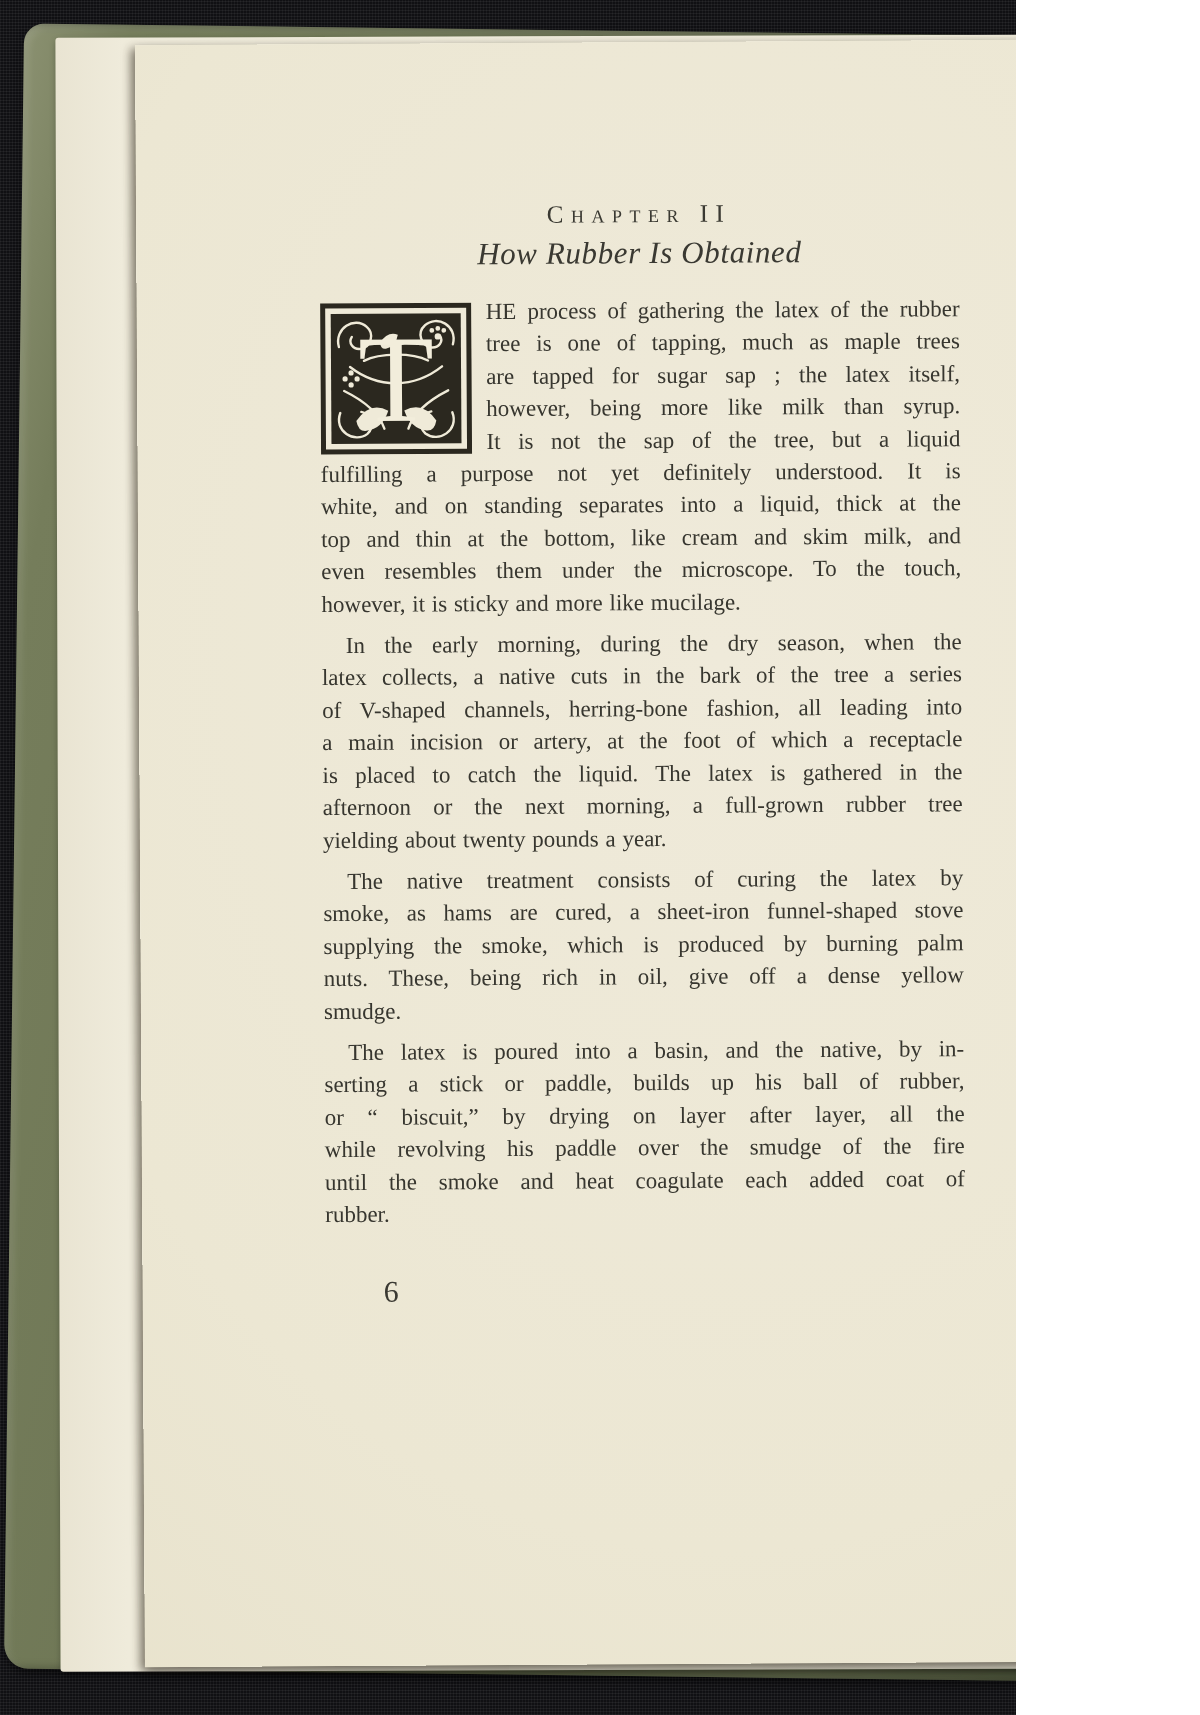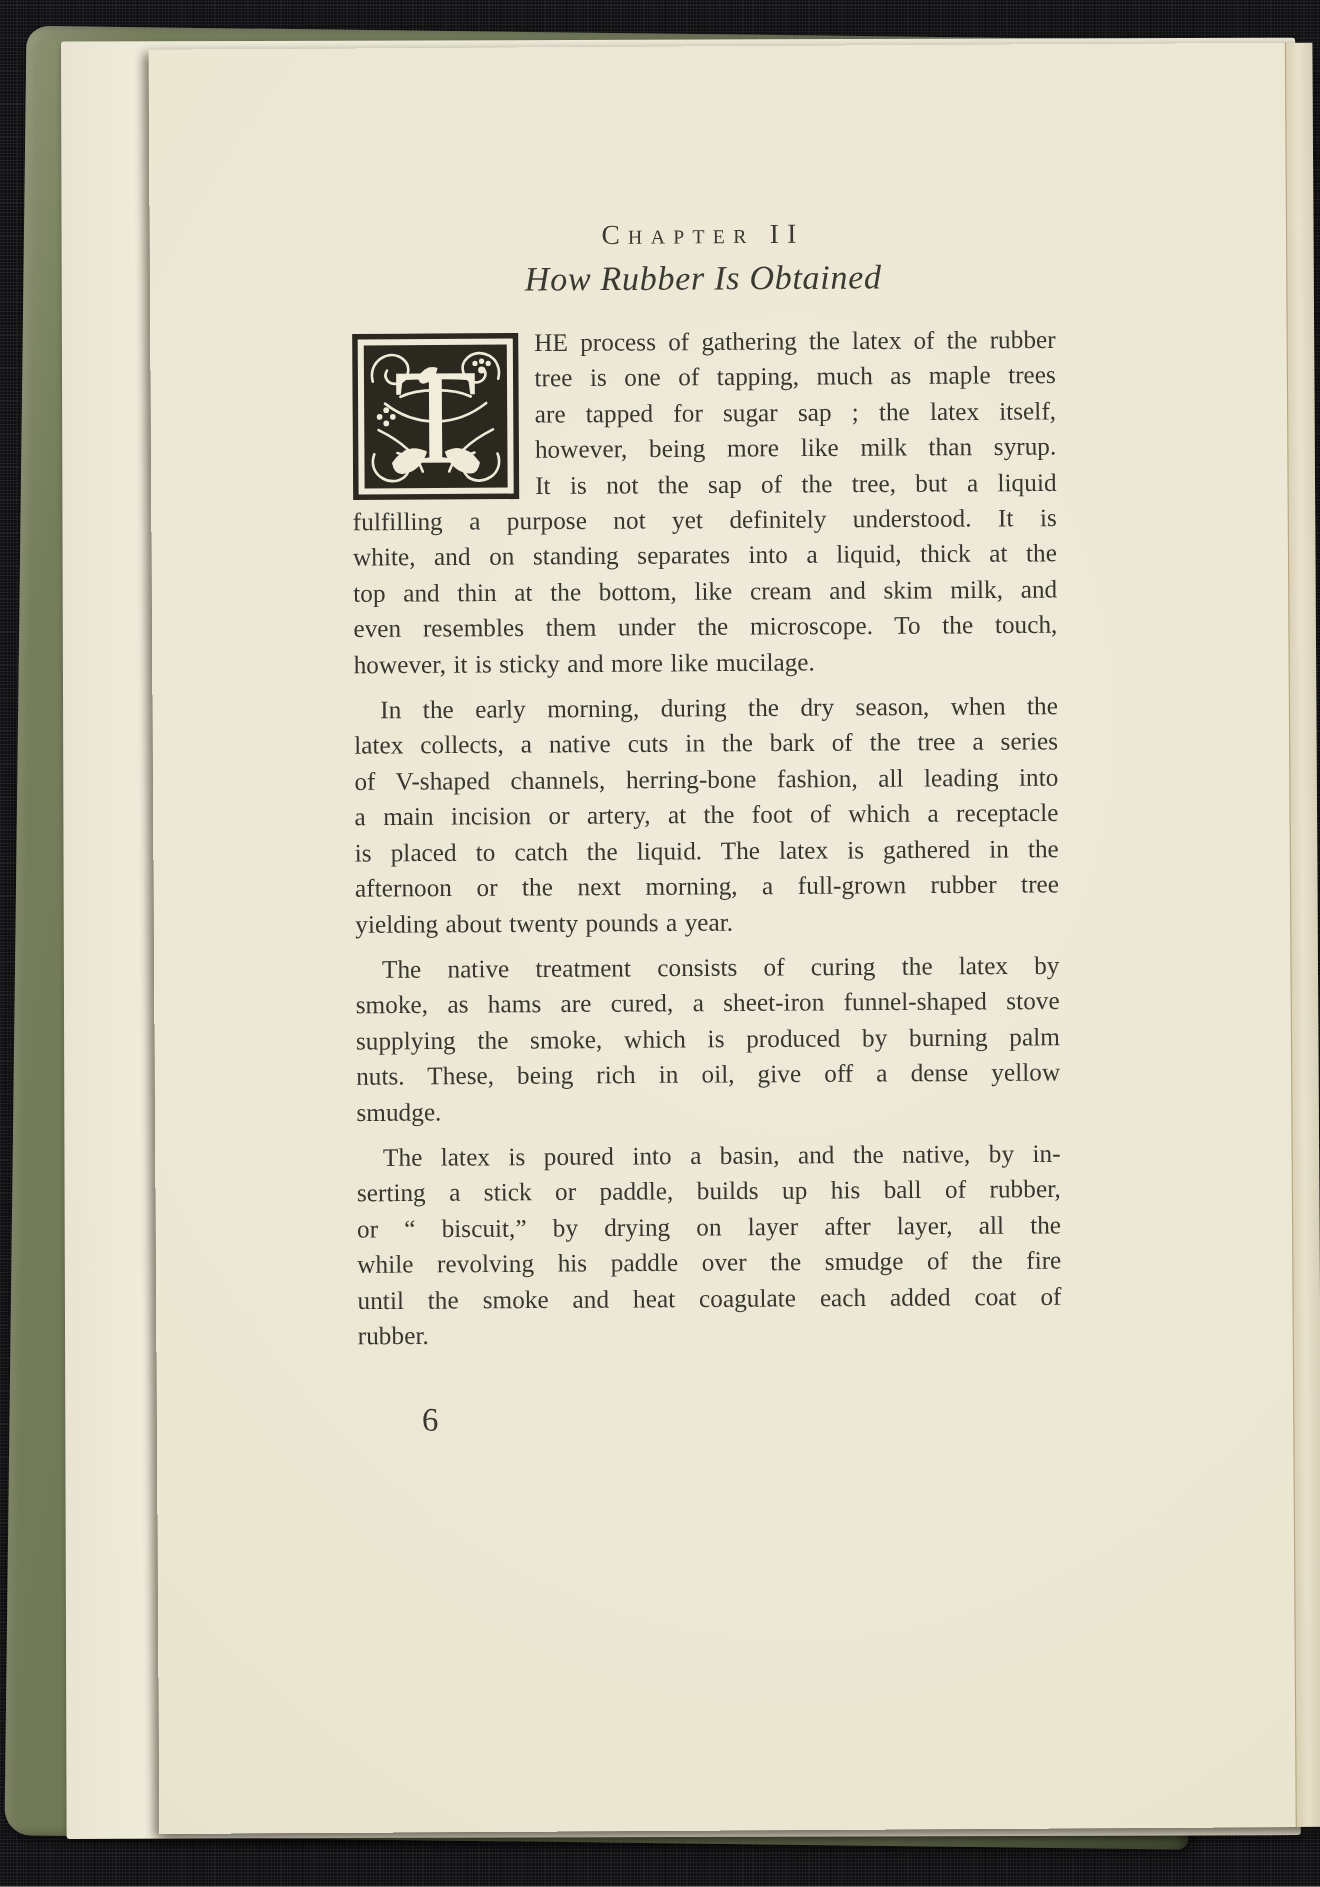--- a/index.html
+++ b/index.html
@@ -1,17 +1,17 @@
 <!DOCTYPE html>
 <html><head>
 <meta charset="utf-8">
 <style>
   html,body{margin:0;padding:0;}
   body{width:1200px;height:1715px;overflow:hidden;font-family:"Liberation Serif",serif;}
-  .scene{position:relative;width:1200px;height:1715px;overflow:hidden;
+  .scene{position:relative;width:1016px;height:1715px;overflow:hidden;
     background-color:#101013;
     background-image:
       repeating-linear-gradient(0deg, rgba(255,255,255,0.055) 0 1px, transparent 1px 3px),
       repeating-linear-gradient(90deg, rgba(255,255,255,0.045) 0 1px, transparent 1px 3px);
   }
   .cover{position:absolute;left:14px;top:30px;width:1076px;height:1645px;
     transform:rotate(0.7deg);
     border-radius:20px 4px 10px 24px;
     background:linear-gradient(100deg,#8b9171 0%,#757d5b 8%,#6b7352 45%,#626a4c 80%,#474e36 98%);
     box-shadow:inset -6px 0 10px rgba(0,0,0,0.35), inset 4px 4px 8px rgba(255,255,255,0.12), 2px 4px 10px rgba(0,0,0,0.55);

